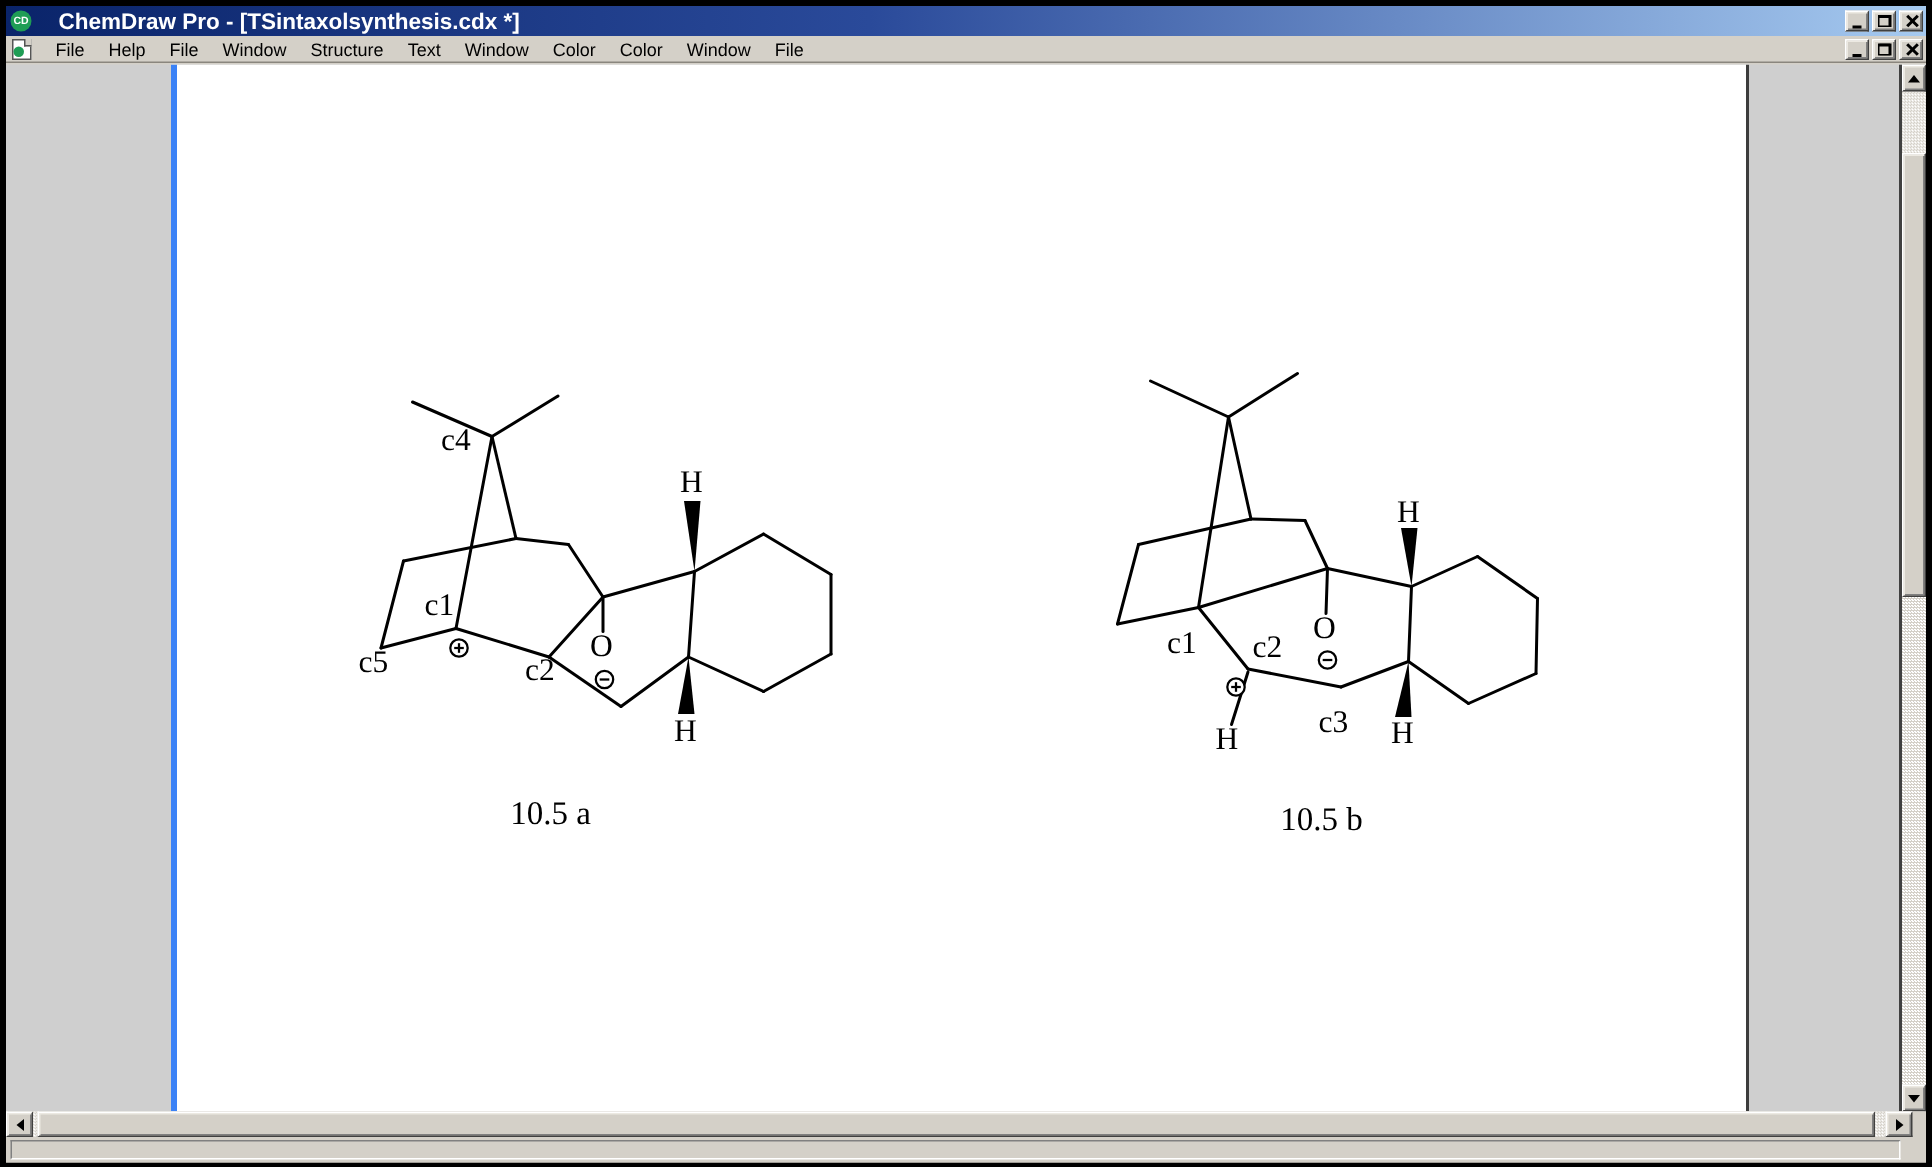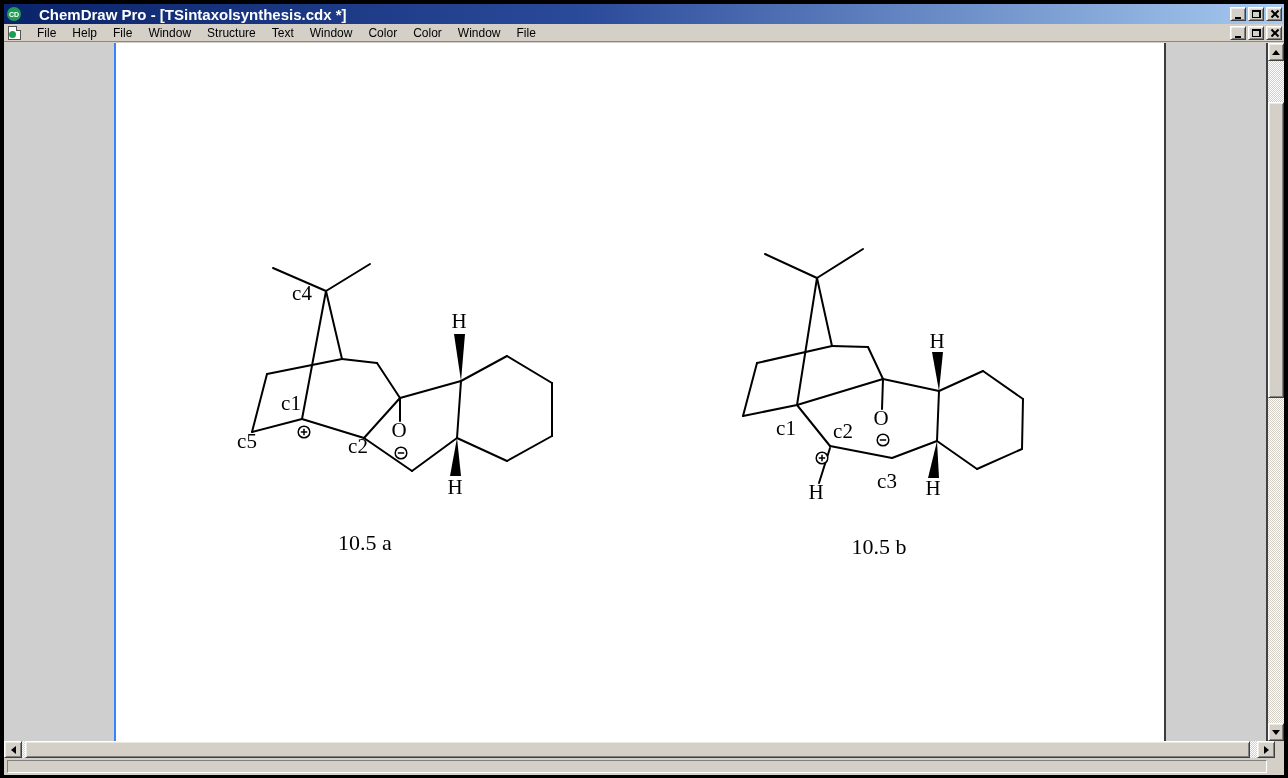--- a/index.html
+++ b/index.html
@@ -40,21 +40,21 @@
   #doc-icon::before { content:""; position:absolute; right:-1px; top:-1px; width:4px; height:4px;
     background:#d4d0c8; border-left:1px solid #555; border-bottom:1px solid #555; }
   #doc-icon::after { content:""; position:absolute; left:0px; bottom:1px; width:7px; height:7px;
     background:#1f9d55; border-radius:50%; }
   #menu-items { display:flex; margin-left:8px; }
   .menu-item { font-size:12px; color:#000000; padding:1px 8px; white-space:nowrap; }
 
   
   #content { position:absolute; left:0; top:39px; width:1280px; height:698px; background:#cfcfcf; overflow:hidden; }
   #page { position:absolute; left:110px; top:0; width:1052px; height:698px; background:#fff;
-    border-left:2px solid #3b82f6; border-right:2px solid #3c3c3c; }
+    border-left:4px solid #3b82f6; border-right:2px solid #3c3c3c; }
   #drawing { position:absolute; left:0; top:0; }
 
   
   .dither { background:conic-gradient(#ffffff 25%, #d4d0c8 0 50%, #ffffff 0 75%, #d4d0c8 0) 0 0 / 2px 2px; }
   #v-scrollbar { position:absolute; right:0; top:0; width:18px; height:698px; border-left:2px solid #404040; }
   #v-scrollbar .sb-btn { position:absolute; left:0; width:16px; height:18px; }
   #v-up { top:0; } #v-down { bottom:0; }
   #v-thumb { position:absolute; left:0; top:59px; width:16px; height:296px; background:#d4d0c8;
     border:1px solid; border-color:#ffffff #404040 #404040 #ffffff;
     box-shadow: inset 1px 1px 0 #ece9e2, inset -1px -1px 0 #808080; }

